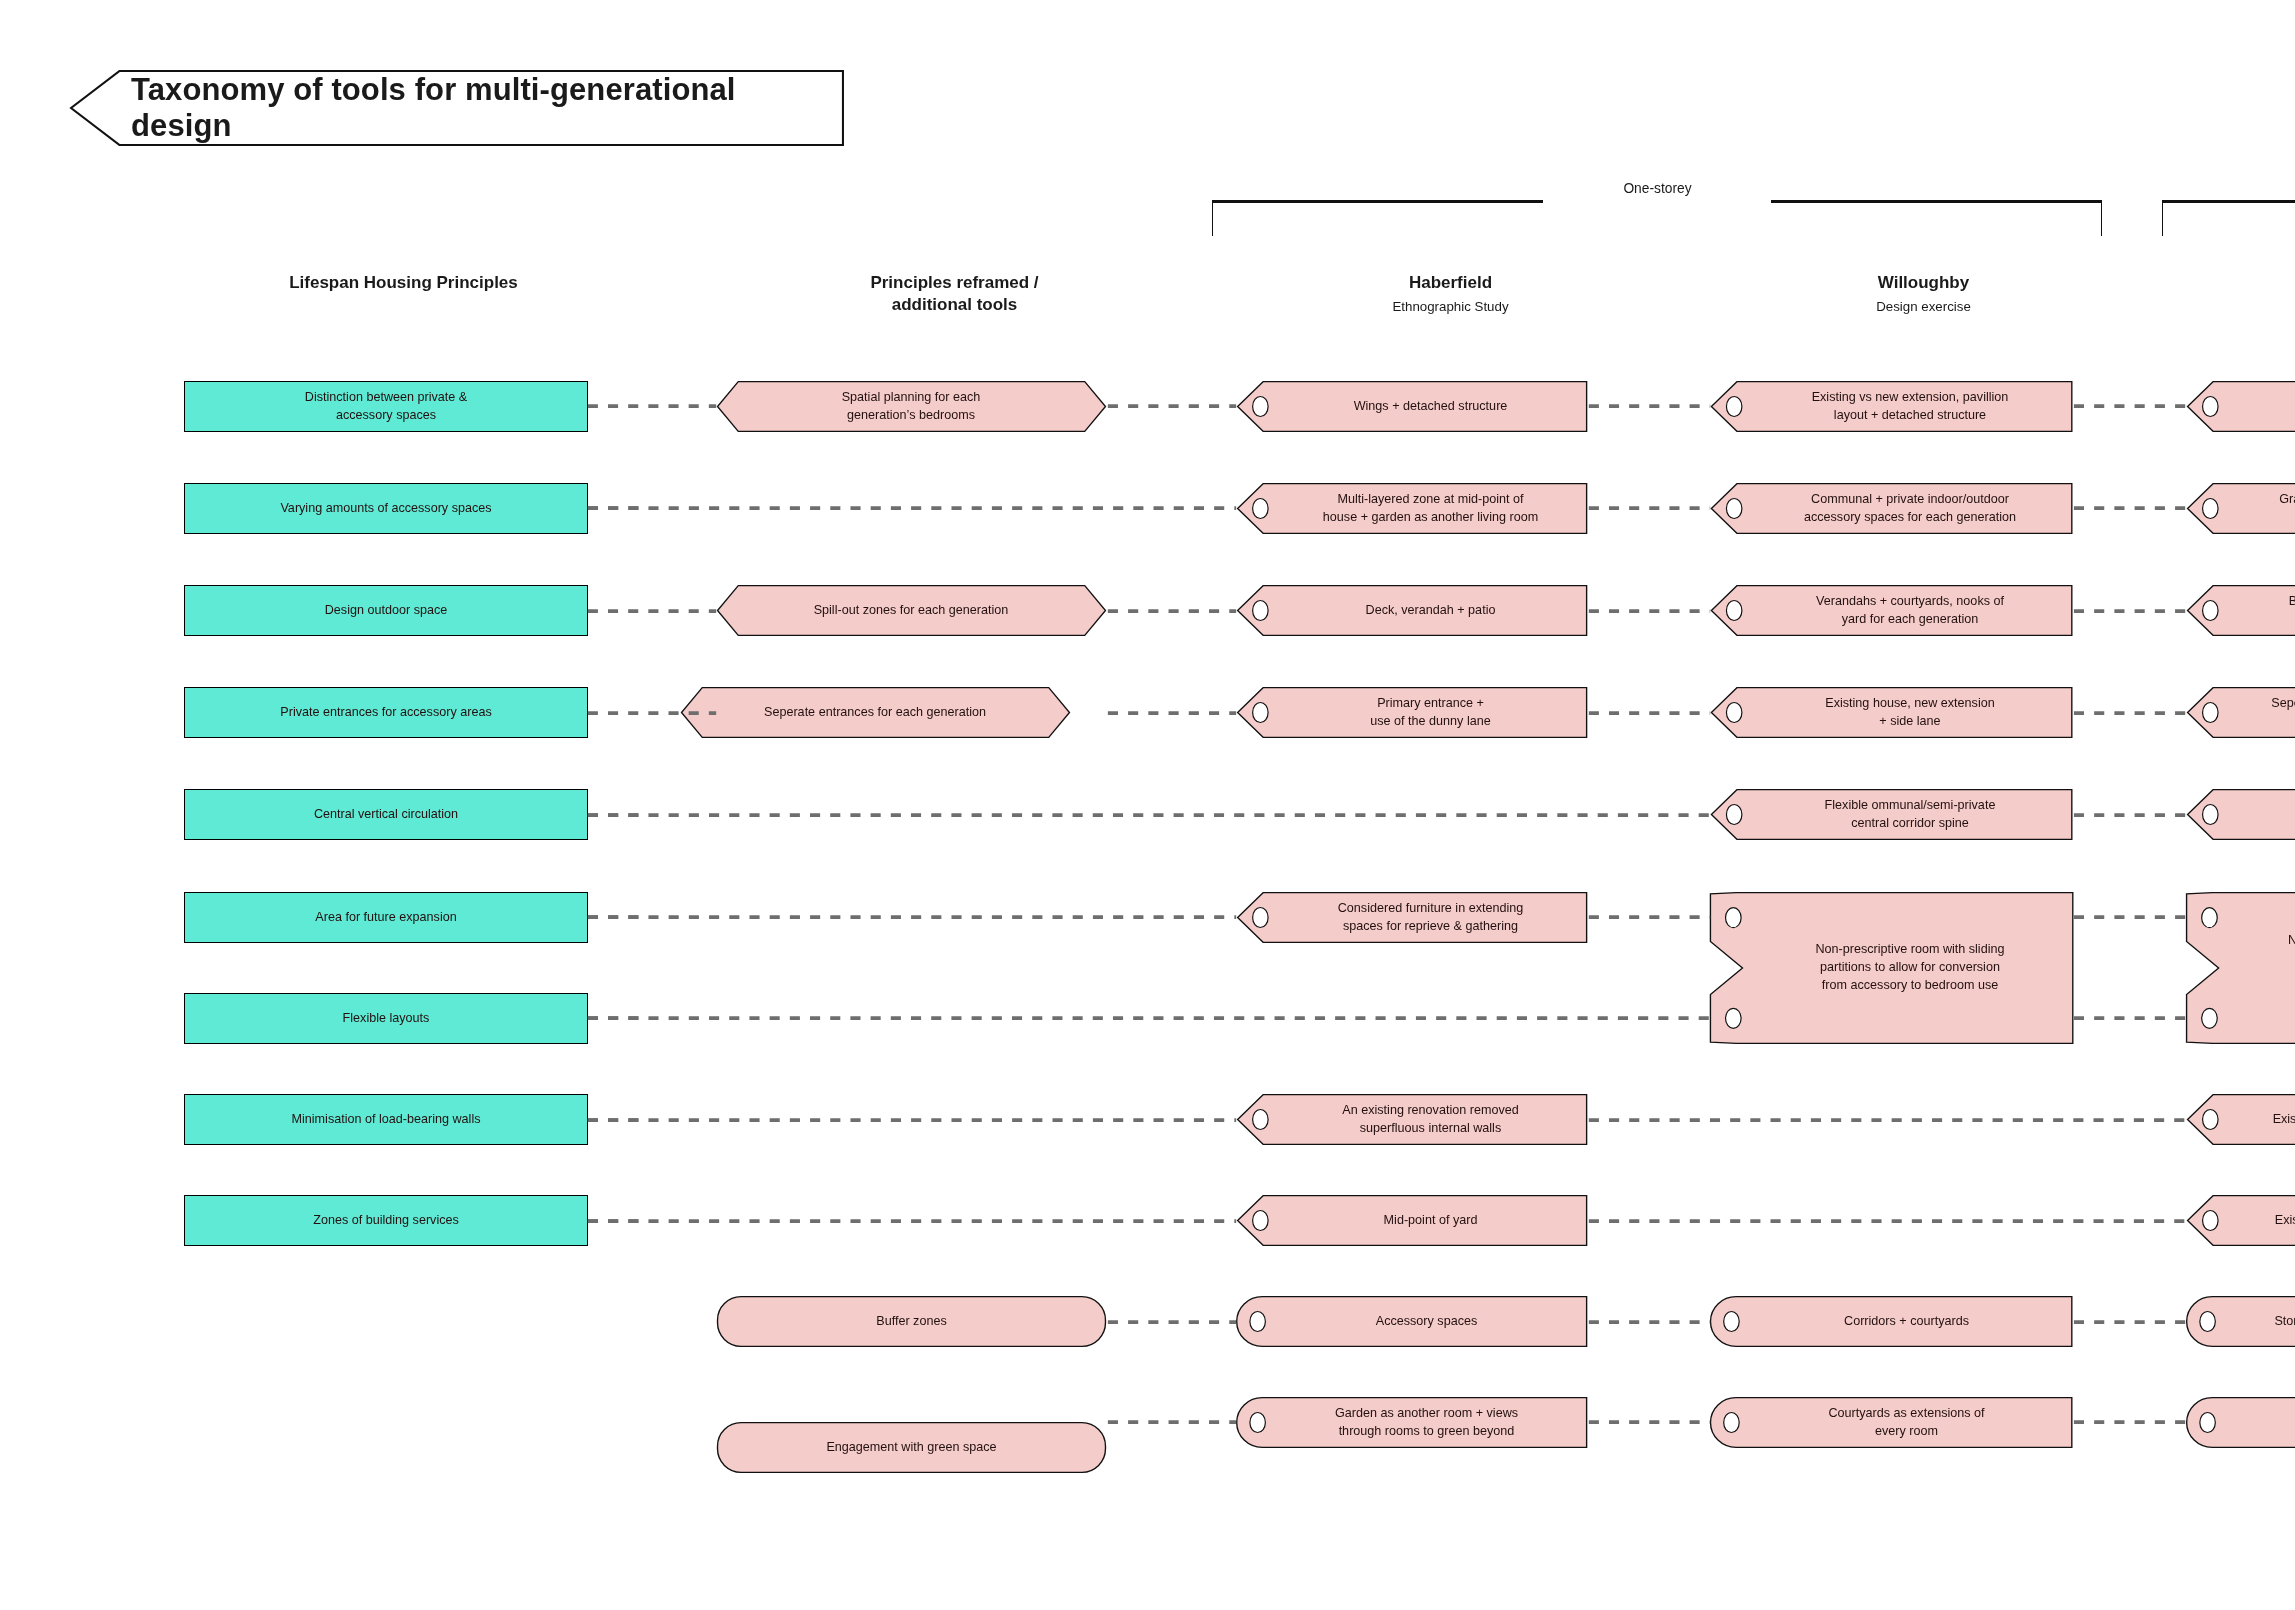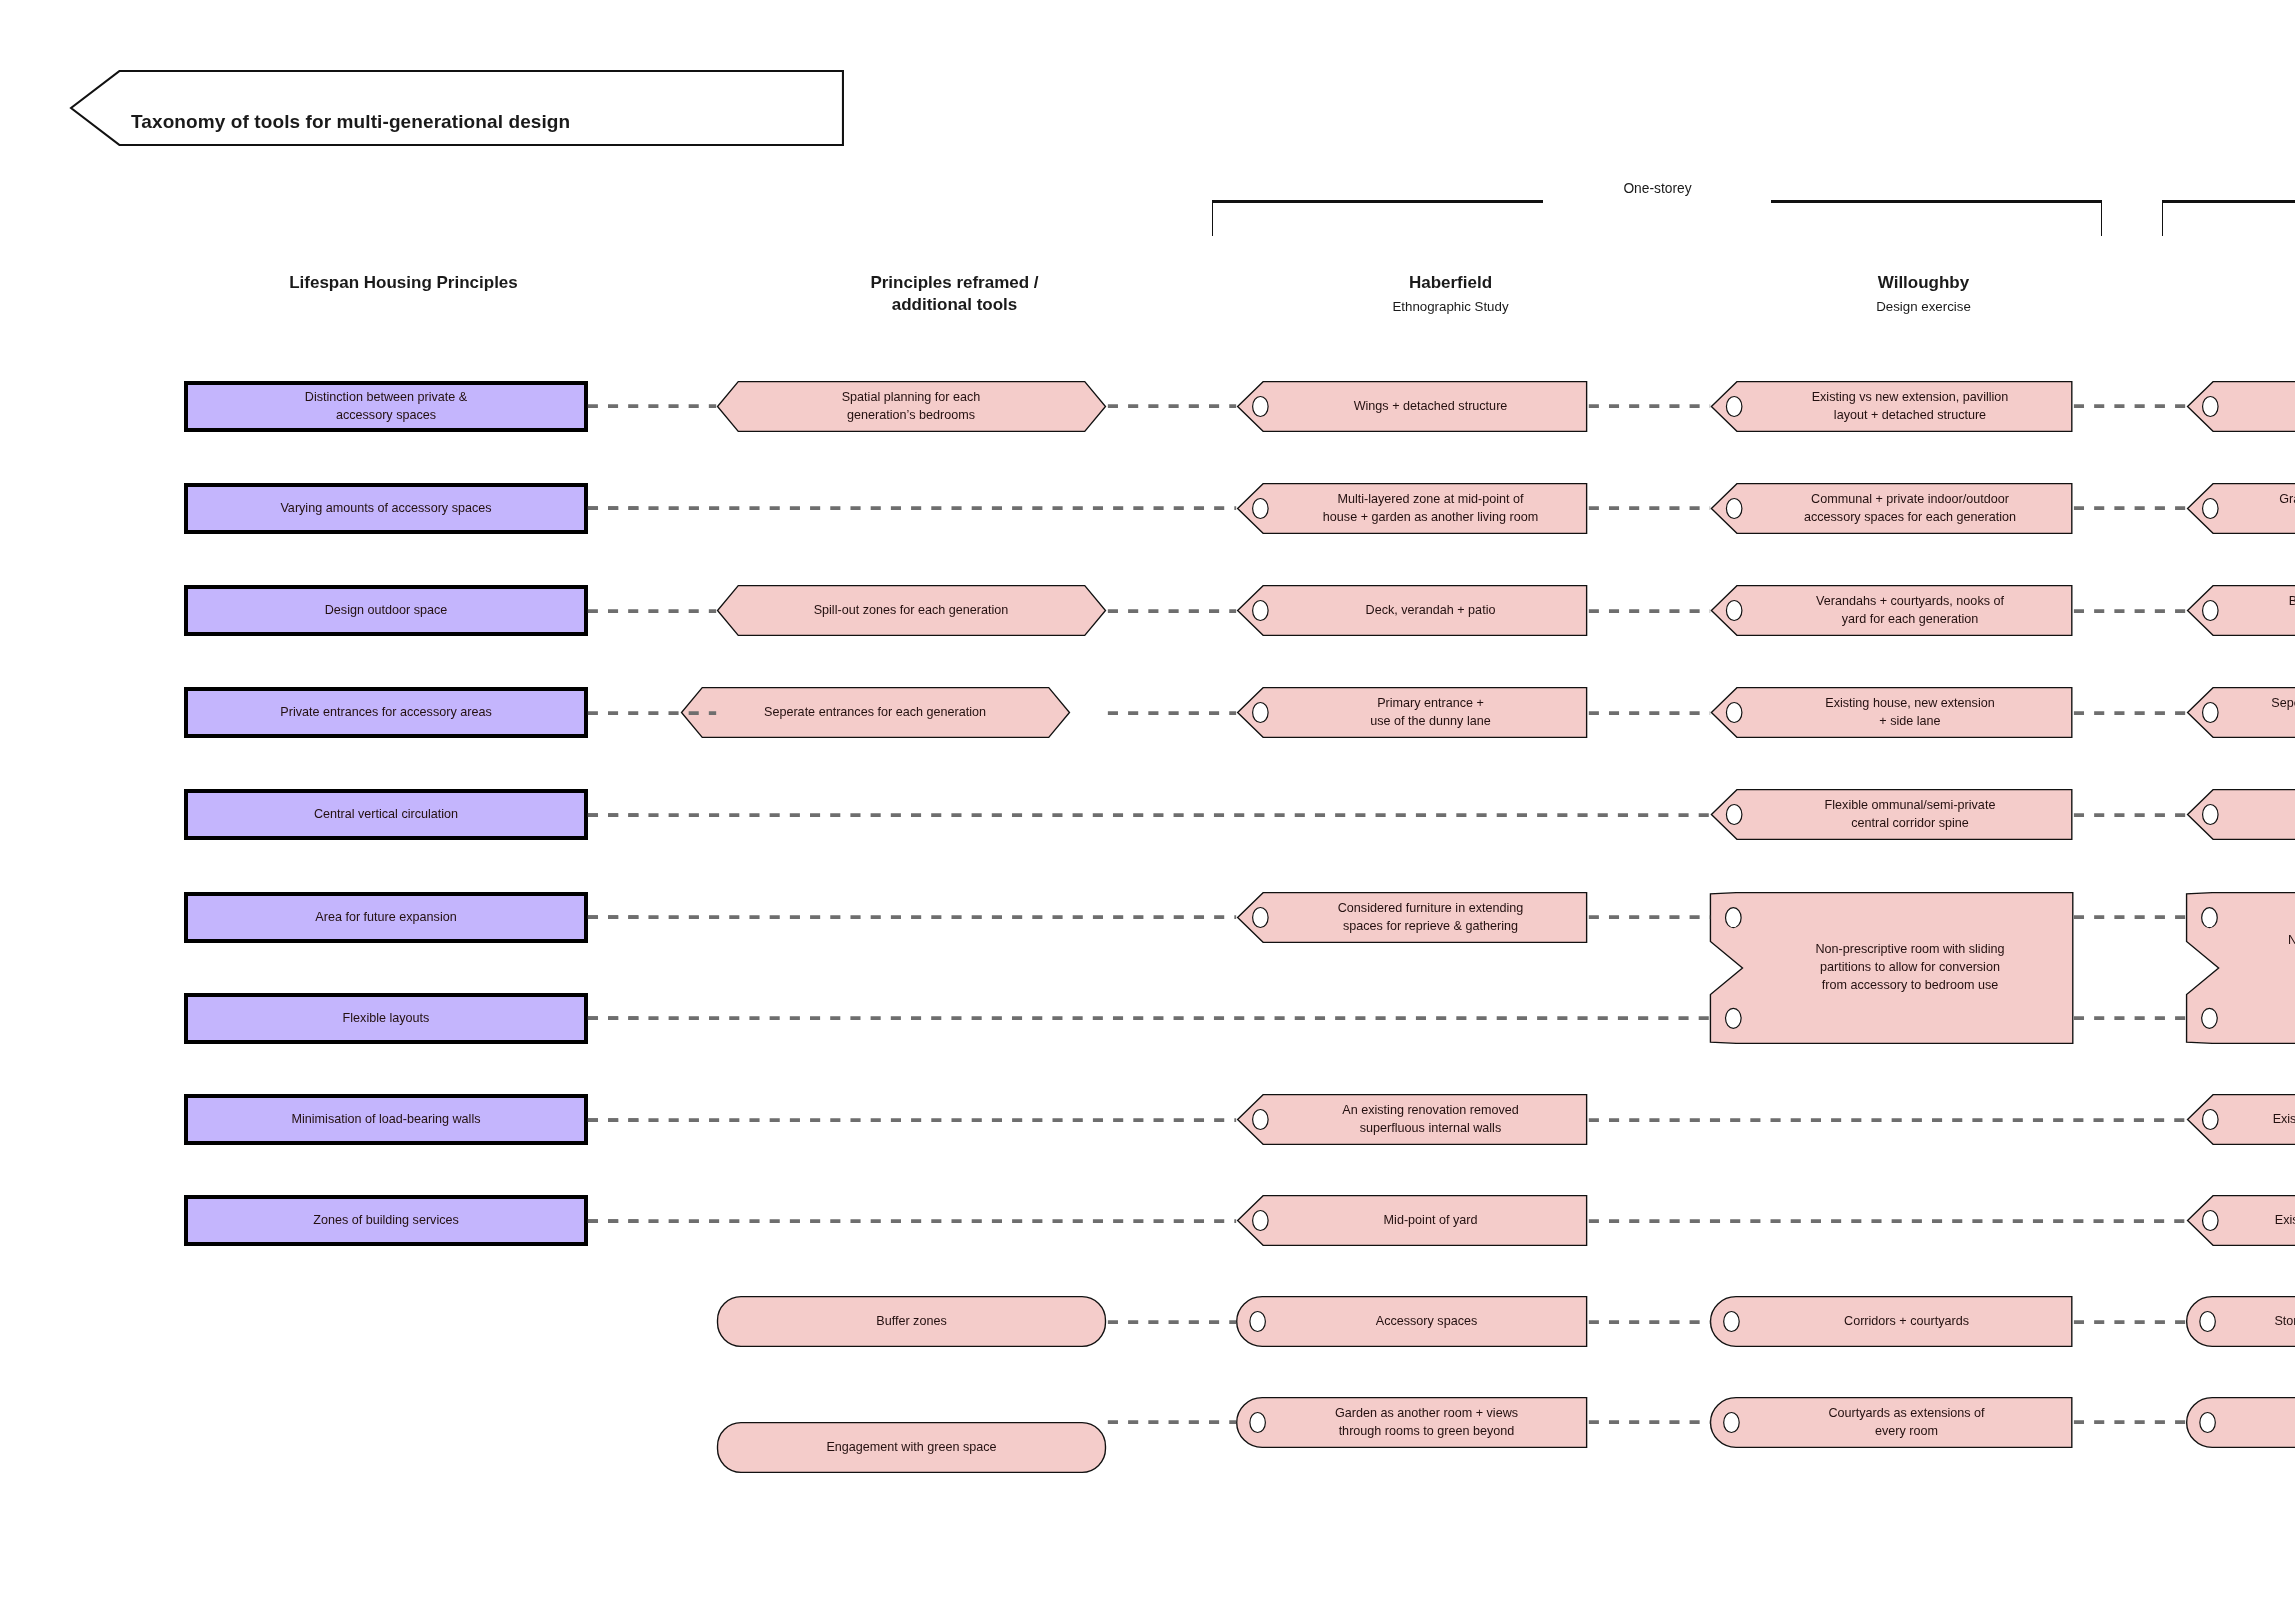--- a/index.html
+++ b/index.html
@@ -3,43 +3,43 @@
 <meta charset="utf-8">
 <style>
   html,body{margin:0;padding:0;background:#ffffff;}
   body{width:3221px;height:1611px;position:relative;overflow:hidden;
        font-family:"Liberation Sans", sans-serif;color:#1a1a1a;}
   #stage{position:absolute;inset:0;}
 
   
   #title-tag{position:absolute;left:69px;top:70px;width:776px;height:76px;}
   #title-tag .shape{position:absolute;inset:0;}
-  #title-tag .label{position:absolute;left:62px;top:14px;right:9.2px;height:100%;
-      display:flex;align-items:center;font-size:19px;font-weight:bold;letter-spacing:0.1px;}
+  #title-tag .label{position:absolute;left:62px;top:0;right:9.2px;height:100%;
+      display:flex;align-items:center;font-size:31px;font-weight:bold;letter-spacing:0.1px;}
 
   
   .col-head{position:absolute;text-align:center;}
   .col-head .h1{font-size:17px;font-weight:bold;line-height:1.28;}
   .col-head .h2{font-size:13.3px;font-weight:normal;line-height:1.3;margin-top:4.1px;}
 
   
   .bracket{position:absolute;}
   .bracket .seg{position:absolute;background:#111;height:3.2px;}
   .bracket .tick{position:absolute;background:#111;width:1.4px;}
   .bracket .btxt{position:absolute;font-size:13.8px;white-space:nowrap;text-align:center;}
 
   
   .node{position:absolute;box-sizing:border-box;}
   .node .txt{position:absolute;z-index:3;display:flex;align-items:center;justify-content:center;
       text-align:center;font-size:12.6px;line-height:1.42;color:#231010;
       padding:0 4.6px;box-sizing:border-box;}
   .node svg{position:absolute;left:0;top:0;overflow:visible;}
 
   
-  .rectbox{border:4px solid #000000;background:#c4b5fd;}
+  .rectbox{border:1px solid #000000;background:#5eead4;}
   .rectbox .txt{left:0;top:0;width:100%;height:100%;}
 
   
   .dash{position:absolute;z-index:1;}
 </style>
 </head>
 <body>
 
 <div id="stage">
 

